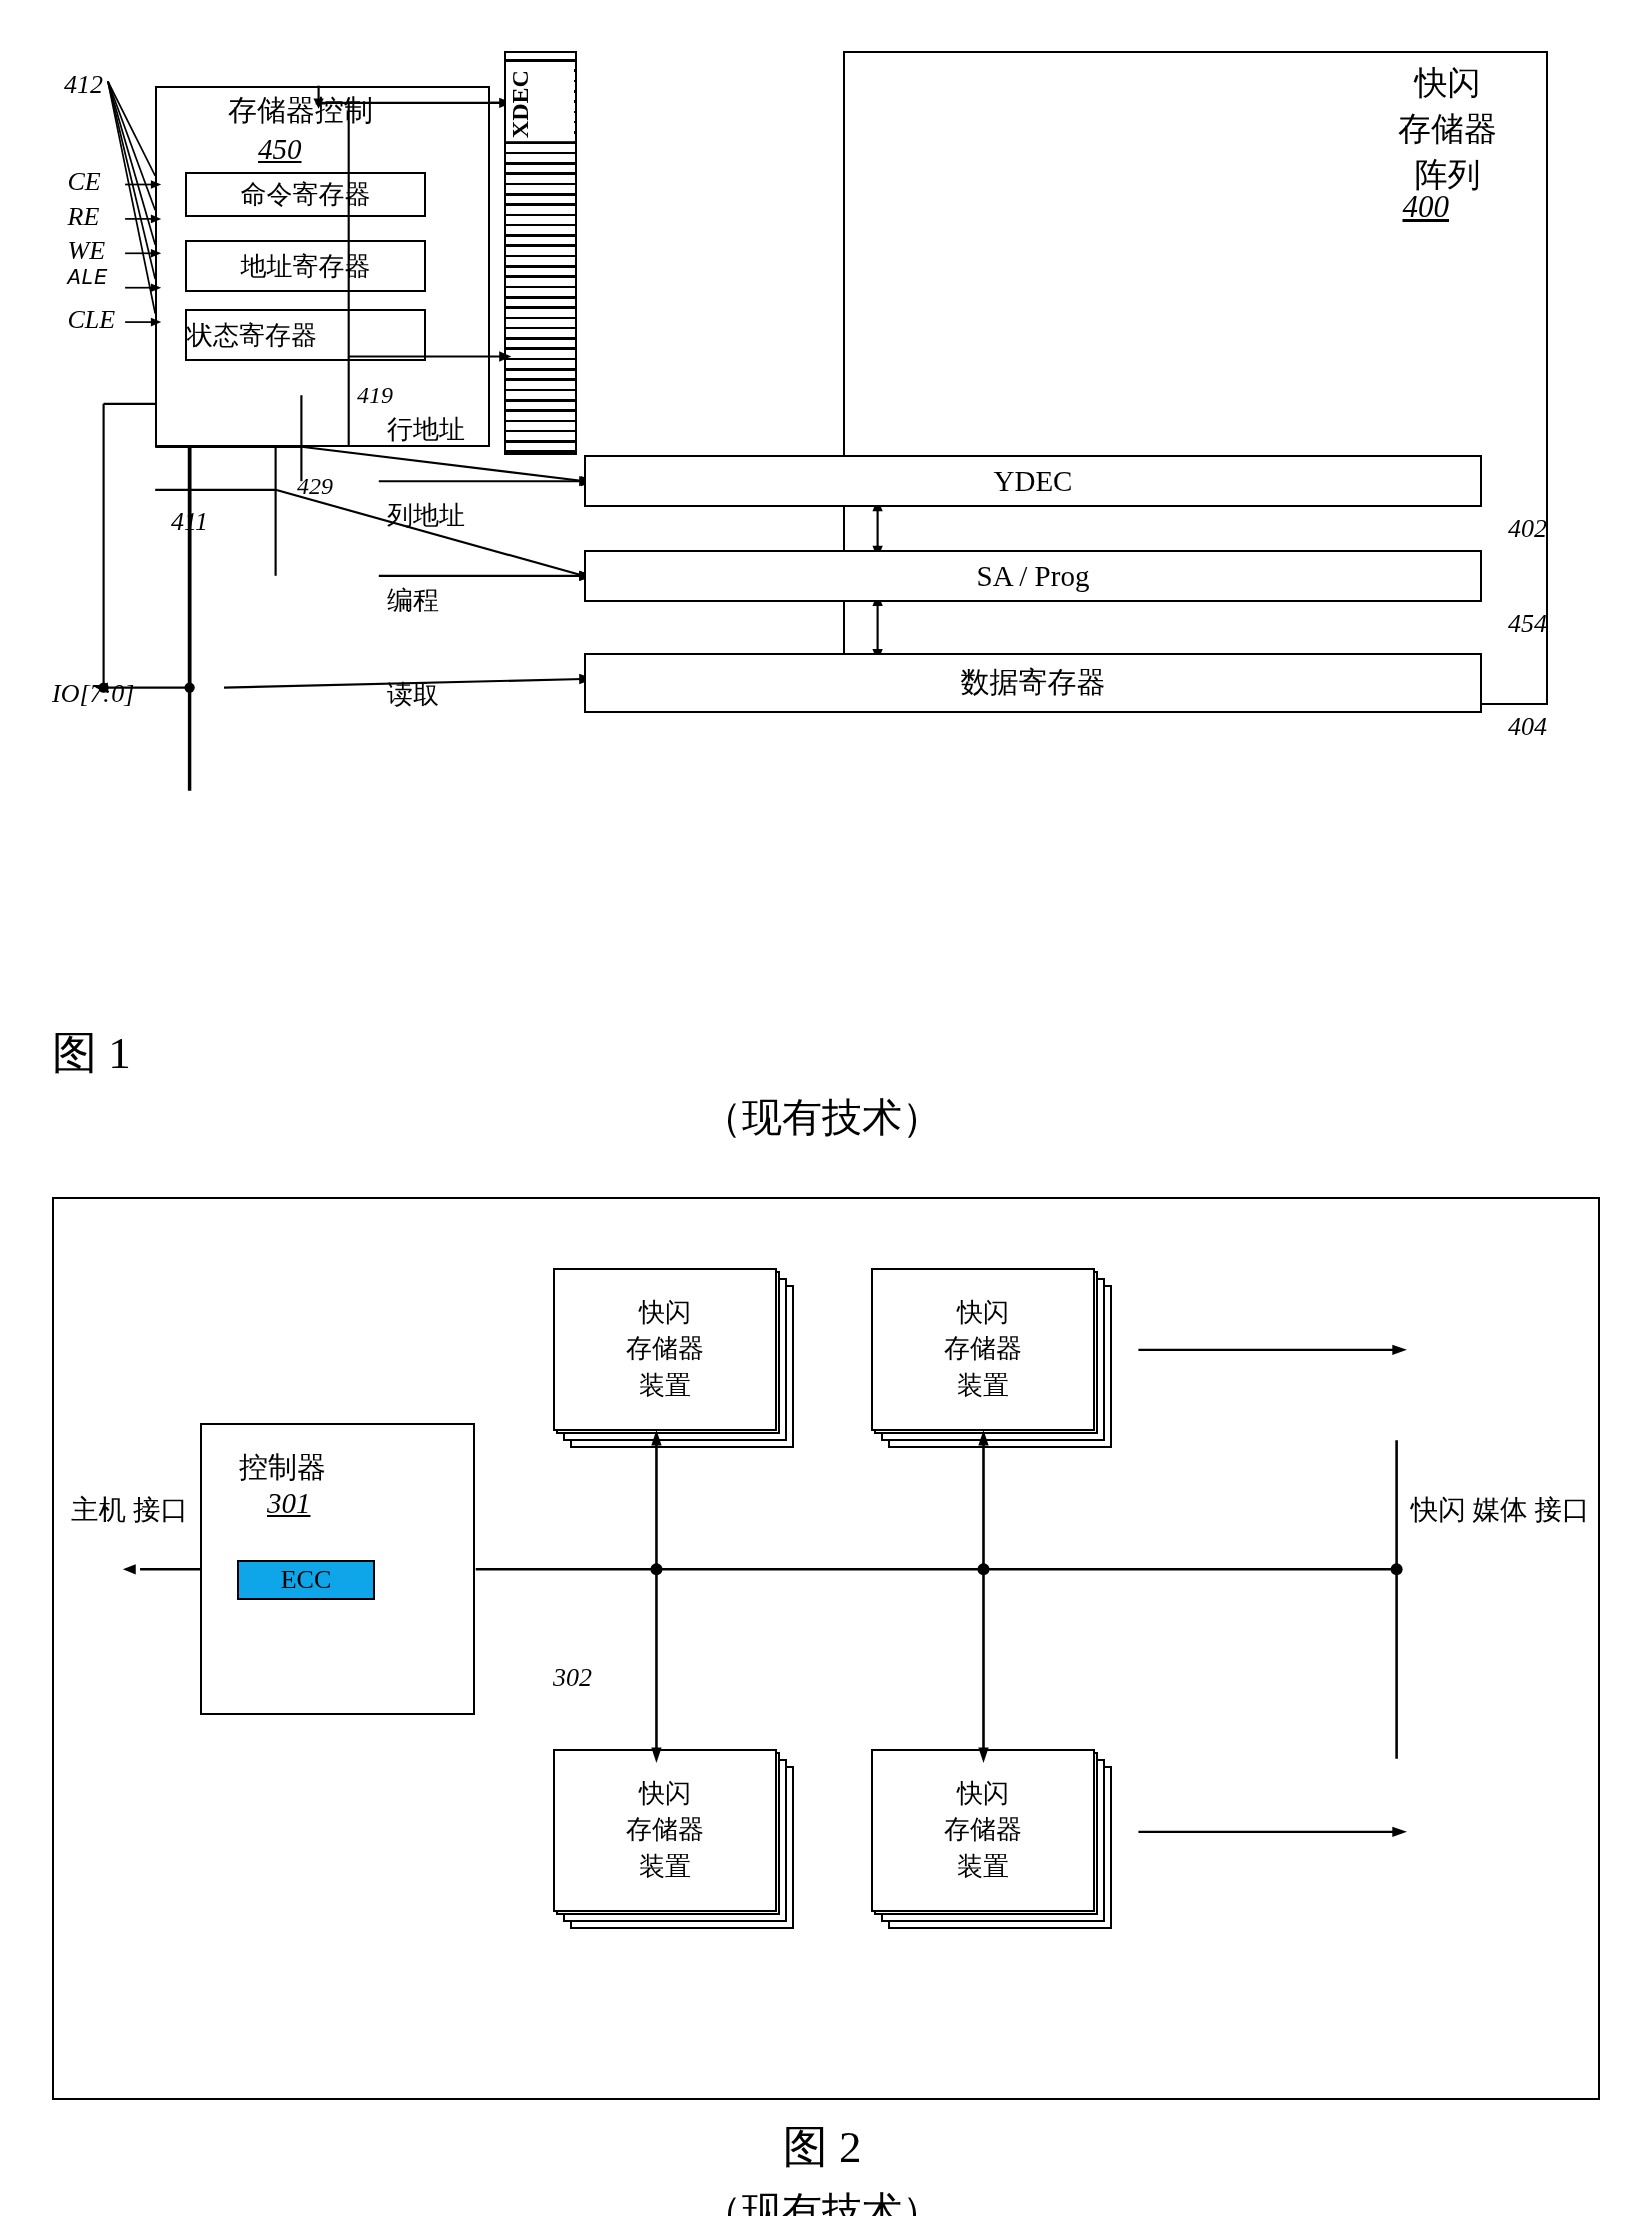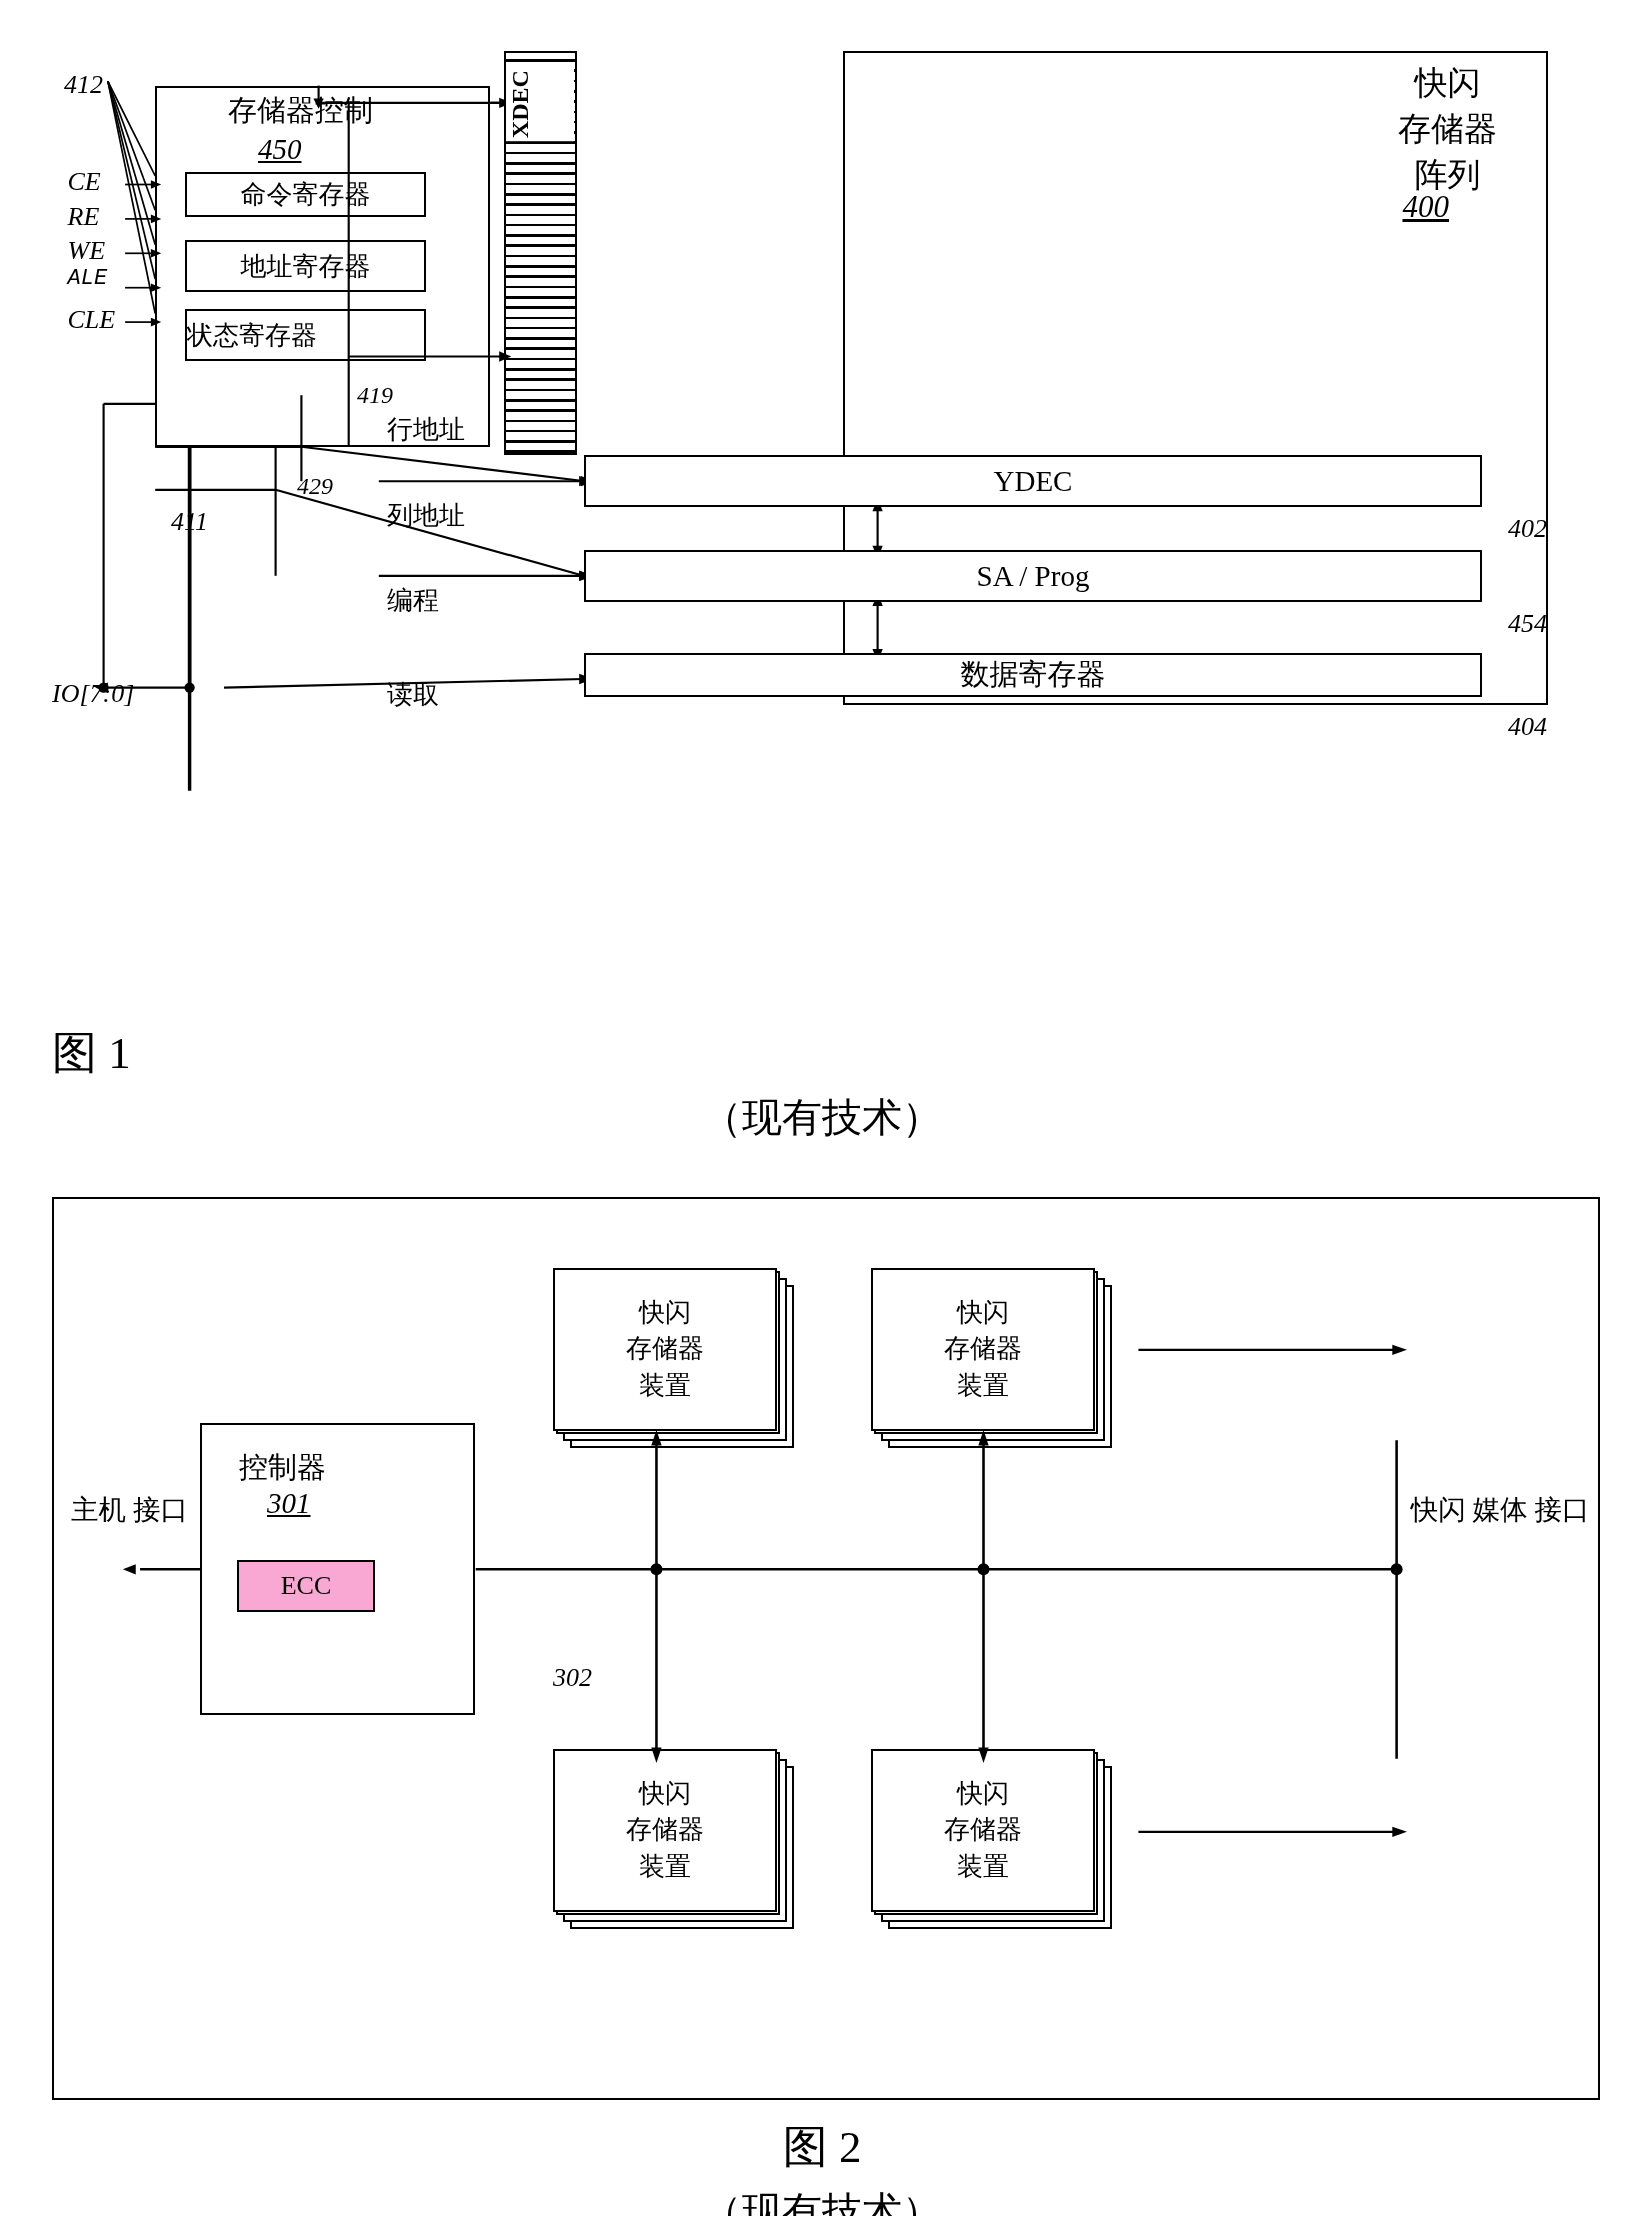--- a/index.html
+++ b/index.html
@@ -85,21 +85,21 @@
       background: #fff;
       z-index: 3;
     }
 
     
     .datareg-box {
       position: absolute;
       top: 619px;
       left: 532px;
       width: 898px;
-      height: 44px;
+      height: 60px;
       border: 2.6px solid #000;
       display: flex;
       align-items: center;
       justify-content: center;
       font-size: 29px;
       background: #fff;
       z-index: 3;
     }
 
     
@@ -339,21 +339,21 @@
       <div style="position:absolute; top:292px; left:17px; font-size:27.5px; text-align:center; line-height:1.4;">主机
 接口</div>
 
       <div style="position:absolute; top:292px; right:8.6px; font-size:27.5px; text-align:center; line-height:1.4;">快闪
 媒体
 接口</div>
 
       <div style="position:absolute; top:224px; left:146px; width:275px; height:292px; border:2.6px solid #000;"></div>
       <div style="position:absolute; top:249px; left:185px; font-size:29px; text-align:center;">控制器</div>
       <div style="position:absolute; top:288px; left:213px; font-size:29px; font-style:italic; text-decoration:underline;">301</div>
-      <div style="position:absolute; top:361px; left:183px; width:138px; height:52px; border:2.6px solid #000; display:flex; align-items:center; justify-content:center; font-size:26px; background:#f9a8d4;">
+      <div style="position:absolute; top:361px; left:183px; width:138px; height:40px; border:2.6px solid #000; display:flex; align-items:center; justify-content:center; font-size:26px; background:#0ea5e9;">
         <span>ECC</span>
       </div>
 
       <div style="position:absolute; top:464px; left:499px; font-size:26px; font-style:italic;">302</div>
 
       <div style="position:absolute; top:69px; left:499px;">
 
         <div style="position:absolute; top:17px; left:17px; width:224px; height:163px; border:2.6px solid #000; background:#fff;"></div>
         <div style="position:absolute; top:10.3px; left:10.3px; width:224px; height:163px; border:2.6px solid #000; background:#fff;"></div>
         <div style="position:absolute; top:3.4px; left:3.4px; width:224px; height:163px; border:2.6px solid #000; background:#fff;"></div>

